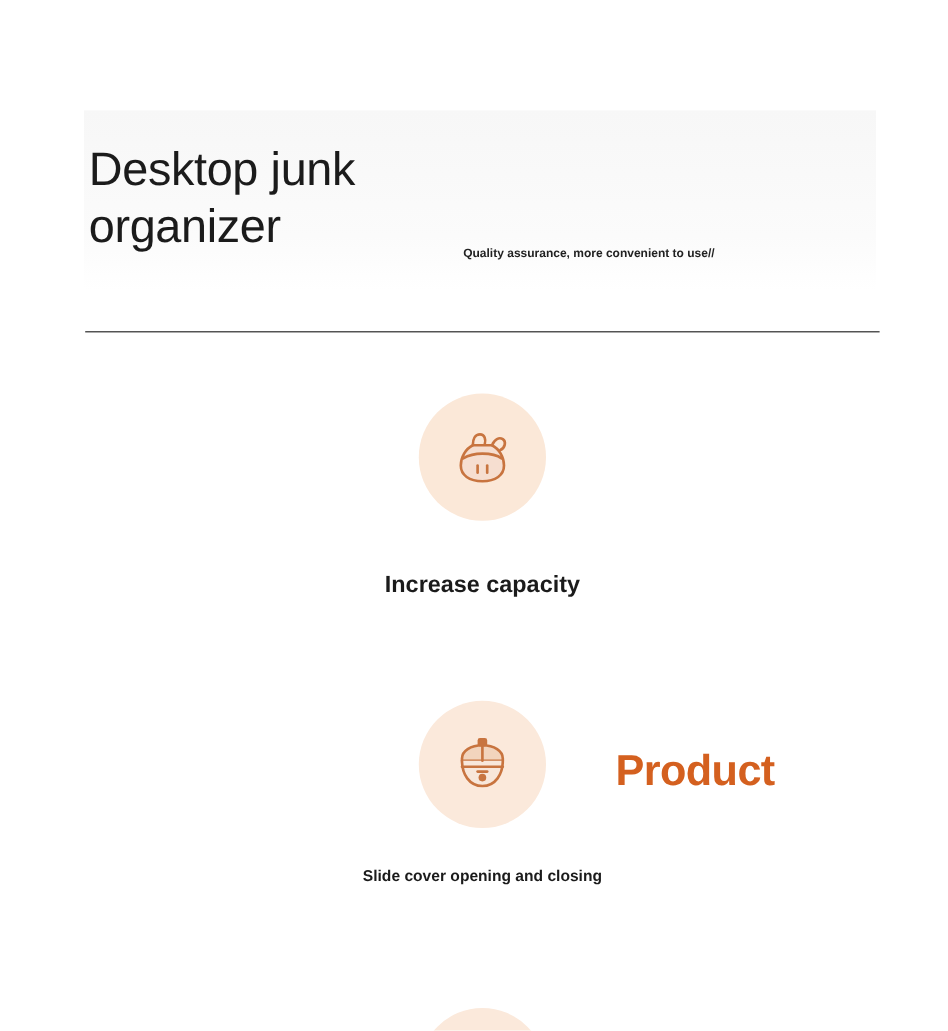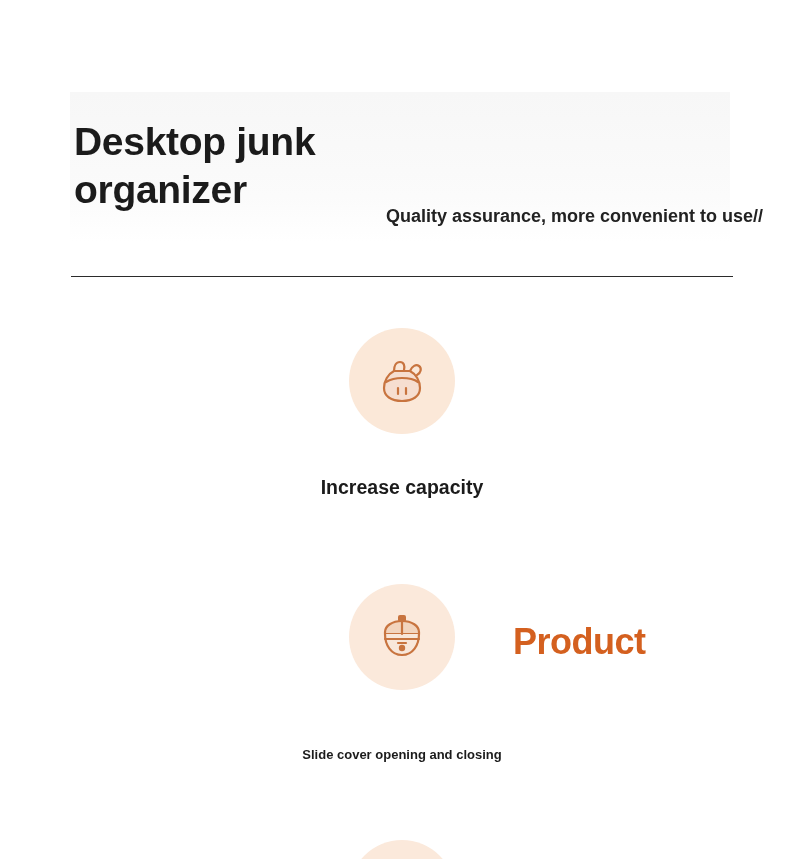--- a/index.html
+++ b/index.html
@@ -38,32 +38,32 @@
   .header {
     position: absolute;
     left: 74px;
     top: 118px;
     width: 660px;
   }
 
   .title {
     font-size: 39px;
     line-height: 48px;
-    font-weight: 700;
+    font-weight: 400;
     color: #1b1b1b;
     letter-spacing: -0.3px;
     max-width: 330px;
     margin: 0;
   }
 
   .subtitle {
     position: absolute;
     left: 312px;
     top: 88px;
-    font-size: 18px;
+    font-size: 10px;
     font-weight: 700;
     color: #222222;
     white-space: nowrap;
   }
 
   .divider {
     position: absolute;
     left: 71px;
     top: 276px;
     width: 662px;
@@ -103,21 +103,21 @@
   .cell .caption {
     margin-top: 42px;
     font-size: 19.5px;
     font-weight: 700;
     color: #1b1b1b;
     text-align: center;
     white-space: nowrap;
   }
   .cell .caption.small {
     font-size: 13px;
-    margin-top: 57px;
+    margin-top: 32px;
   }
 
   
   .product-word {
     position: absolute;
     left: 513px;
     top: 624px;
     font-size: 36px;
     font-weight: 700;
     color: #d4601f;

